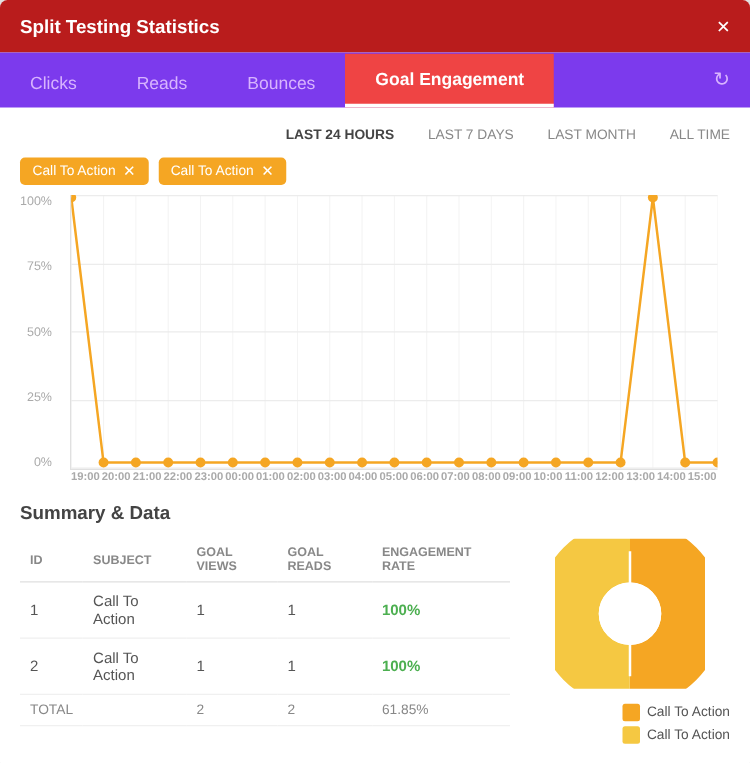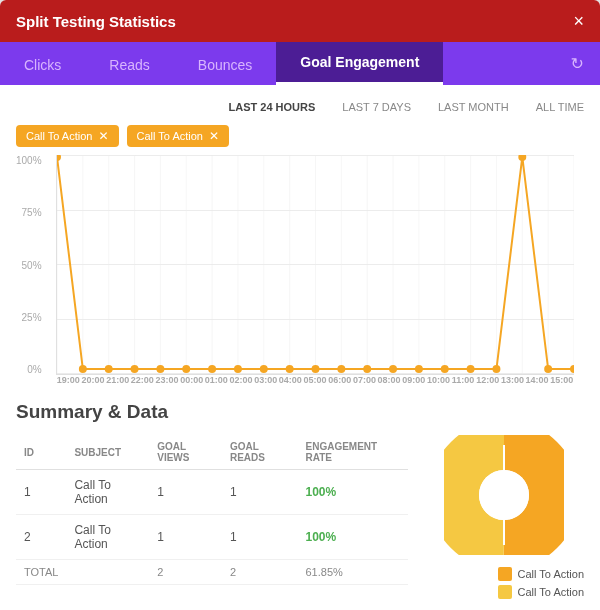--- a/index.html
+++ b/index.html
@@ -3,39 +3,39 @@
   <meta charset="utf-8">
   <style>
     * { box-sizing: border-box; margin: 0; padding: 0; }
     body { font-family: Arial, sans-serif; background: #f0f0f0; display: flex; justify-content: center; align-items: center; min-height: 100vh; }
     .modal { width: 600px; background: #fff; border-radius: 6px; overflow: hidden; box-shadow: 0 4px 20px rgba(0,0,0,0.3); }
     .modal-header { background: #b91c1c; color: #fff; padding: 12px 16px; display: flex; justify-content: space-between; align-items: center; }
     .modal-title { font-size: 15px; font-weight: 600; }
     .close-btn { background: none; border: none; color: #fff; font-size: 18px; cursor: pointer; line-height: 1; }
     .tabs { background: #7c3aed; display: flex; align-items: flex-end; }
     .tab { color: #d8b4fe; padding: 12px 24px; cursor: pointer; font-size: 14px; border: none; background: none; }
-    .tab.active { background: #4c1d95; color: #fff; font-weight: 600; border-bottom: 3px solid #fff; }
+    .tab.active { background: #ef4444; color: #fff; font-weight: 600; border-bottom: 3px solid #fff; }
     .refresh-btn { margin-left: auto; background: none; border: none; color: #d8b4fe; cursor: pointer; padding: 12px 16px; font-size: 16px; }
     .content { padding: 16px; }
     .time-filters { display: flex; justify-content: flex-end; gap: 27px; margin-bottom: 12px; }
     .time-filter { font-size: 11px; color: #888; cursor: pointer; font-weight: 500; }
     .time-filter.active { color: #444; font-weight: 700; }
     .filter-tags { display: flex; gap: 8px; margin-bottom: 8px; }
     .filter-tag { background: #f5a623; color: #fff; font-size: 11px; padding: 4px 10px; border-radius: 4px; display: flex; align-items: center; gap: 6px; cursor: pointer; }
     .filter-tag .remove { font-size: 12px; }
     .chart-area { position: relative; height: 220px; border-left: 1px solid #e0e0e0; border-bottom: 1px solid #e0e0e0; margin-bottom: 4px; }
     .y-axis { position: absolute; left: -40px; top: 0; height: 100%; display: flex; flex-direction: column; justify-content: space-between; font-size: 10px; color: #aaa; }
     .y-label { text-align: right; }
     .grid-lines { position: absolute; top: 0; left: 0; right: 0; bottom: 0; display: flex; flex-direction: column; justify-content: space-between; pointer-events: none; }
     .grid-line { border-top: 1px solid #ececec; width: 100%; }
     .chart-wrapper { position: relative; margin-left: 40px; margin-right: 10px; height: 220px; }
     .x-labels { display: flex; justify-content: space-between; margin-left: 40px; margin-right: 10px; font-weight: bold; }
     .x-label { font-size: 9px; color: #aaa; text-align: center; flex: 1; }
     .summary { margin-top: 16px; }
-    .summary-title { font-size: 19px; font-weight: 600; color: #444; margin-bottom: 12px; }
+    .summary-title { font-size: 15px; font-weight: 600; color: #444; margin-bottom: 12px; }
     .summary-content { display: flex; gap: 16px; }
     .table-wrap { flex: 1; }
     table { width: 100%; border-collapse: collapse; font-size: 12px; }
     thead th { font-size: 10px; font-weight: 700; color: #888; text-align: left; padding: 6px 8px; border-bottom: 1px solid #e0e0e0; }
     tbody tr { border-bottom: 1px solid #f0f0f0; }
     tbody td { padding: 8px 8px; color: #555; }
     .engagement-rate { color: #4caf50; font-weight: 600; }
     .total-row td { color: #888; font-size: 11px; padding: 6px 8px; }
     .pie-legend { width: 160px; display: flex; flex-direction: column; align-items: flex-end; }
     .pie-container { position: relative; width: 120px; height: 120px; margin: 0 auto 12px; }

